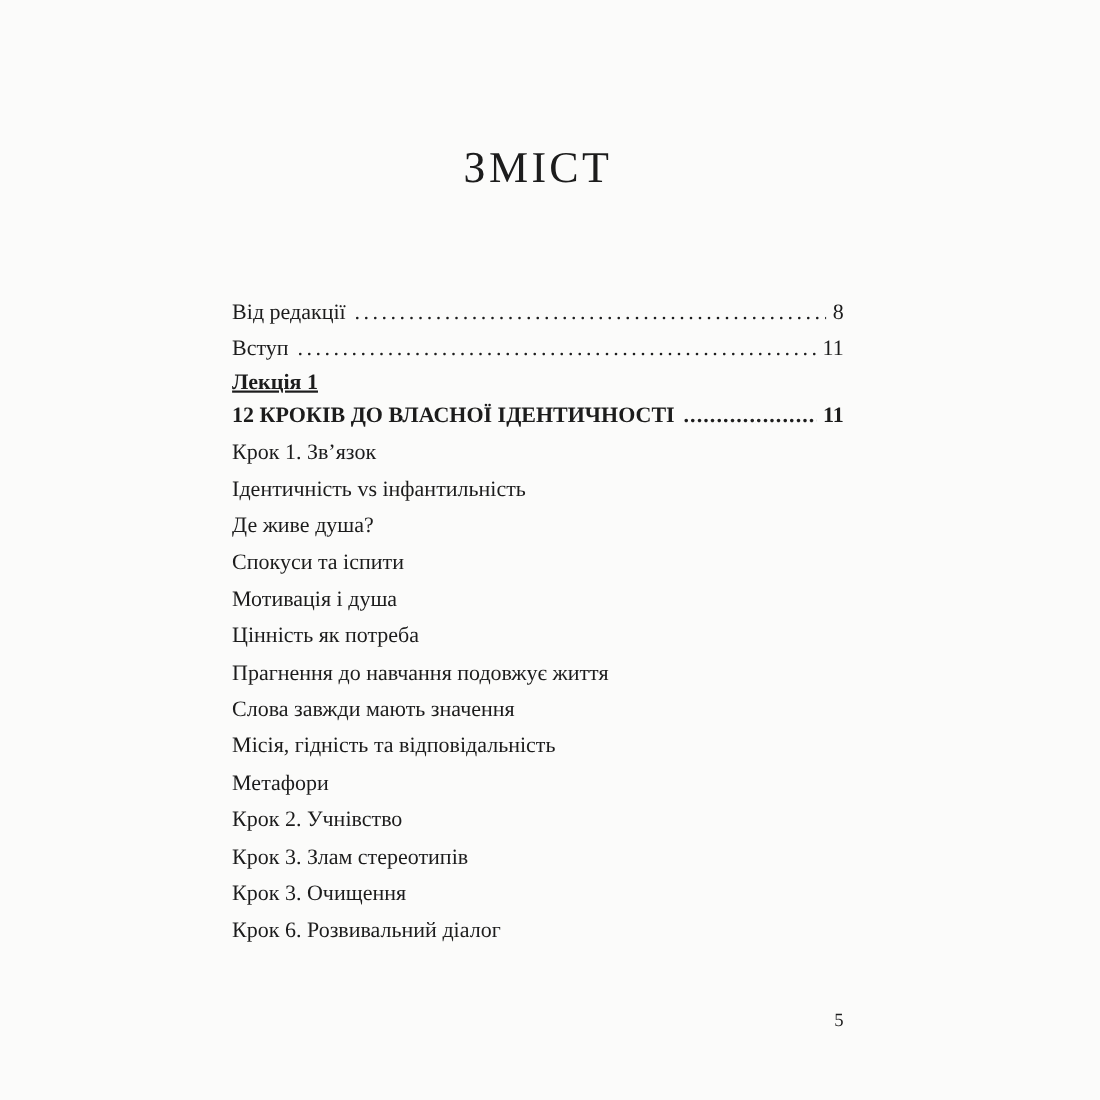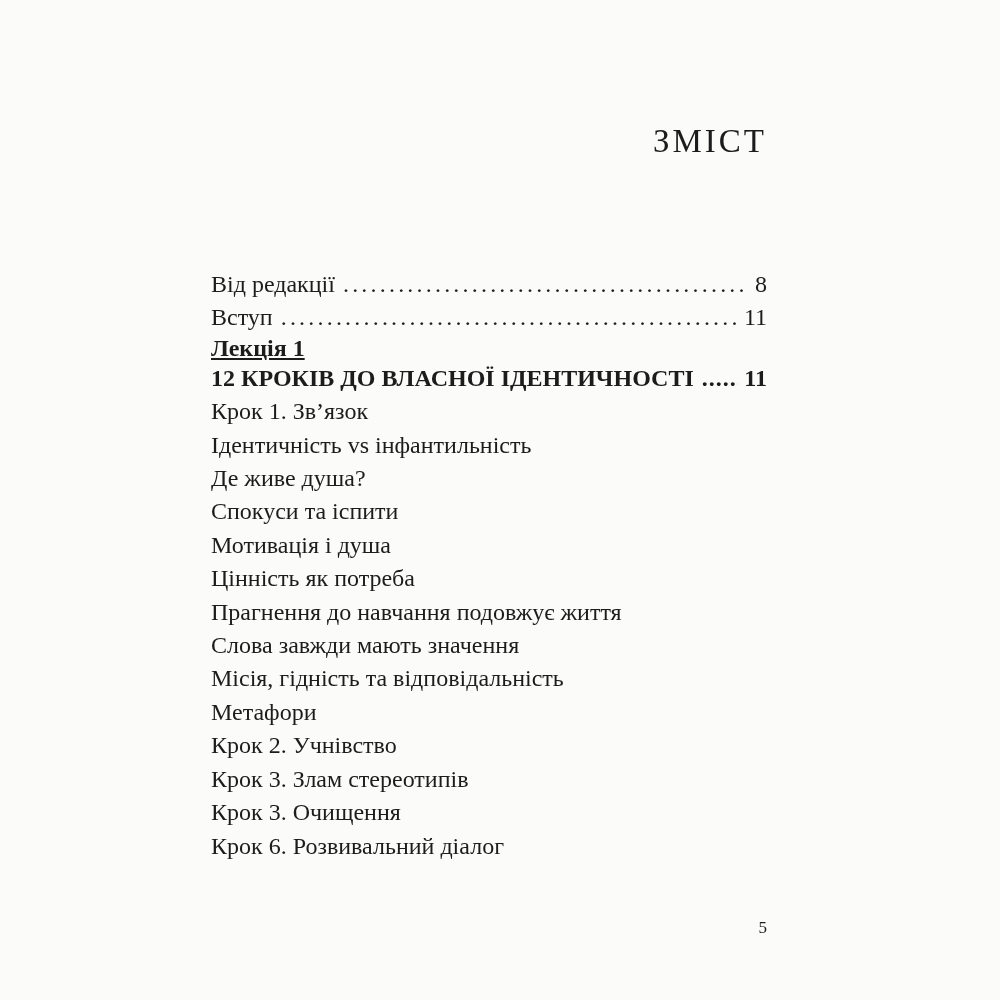--- a/index.html
+++ b/index.html
@@ -13,35 +13,35 @@
     font-family: "Liberation Serif", "DejaVu Serif", serif;
     color: #1c1c1c;
     position: relative;
     overflow: hidden;
   }
   .page-title {
     position: absolute;
     left: 211px;
     top: 101px;
     width: 556px;
-    text-align: right;
-    font-size: 33px;
+    text-align: center;
+    font-size: 40px;
     letter-spacing: 3px;
     font-weight: 500;
   }
   .toc {
     position: absolute;
     left: 211px;
     top: 268px;
     width: 556px;
   }
   .toc-row {
     display: flex;
     align-items: baseline;
-    font-size: 24px;
+    font-size: 20px;
     line-height: 33.4px;
     white-space: nowrap;
   }
   .toc-row.tight {
     line-height: 27px;
     text-decoration: underline;
   }
   .toc-row.bold {
     font-weight: bold;
   }

